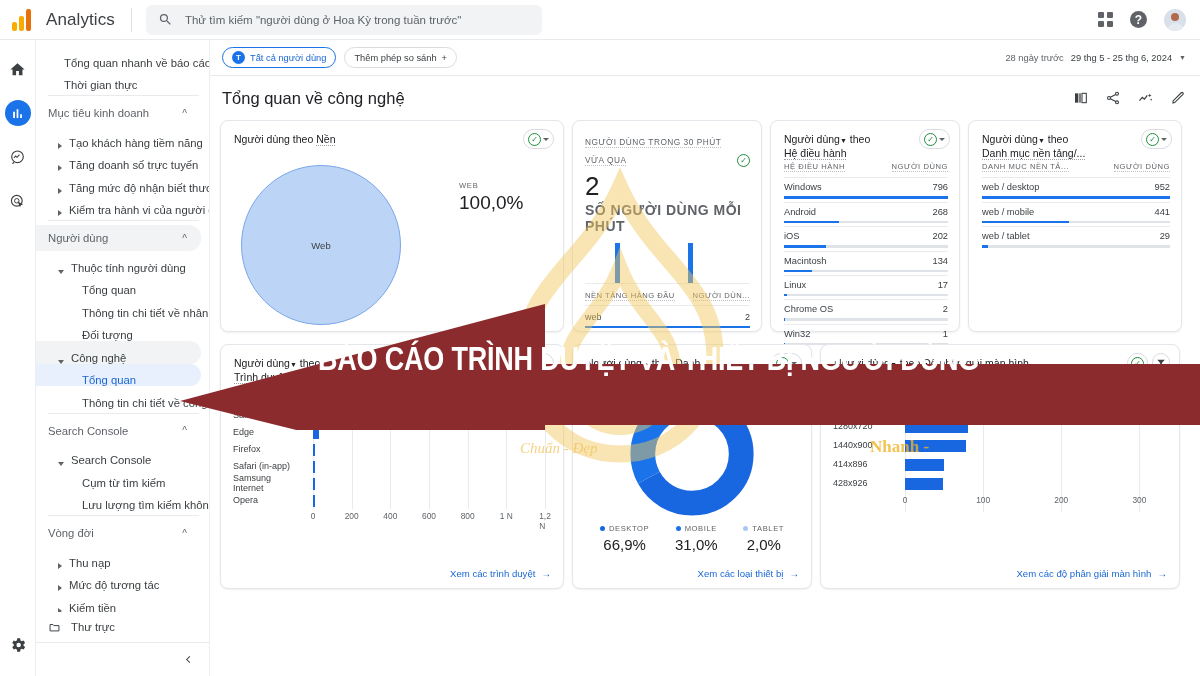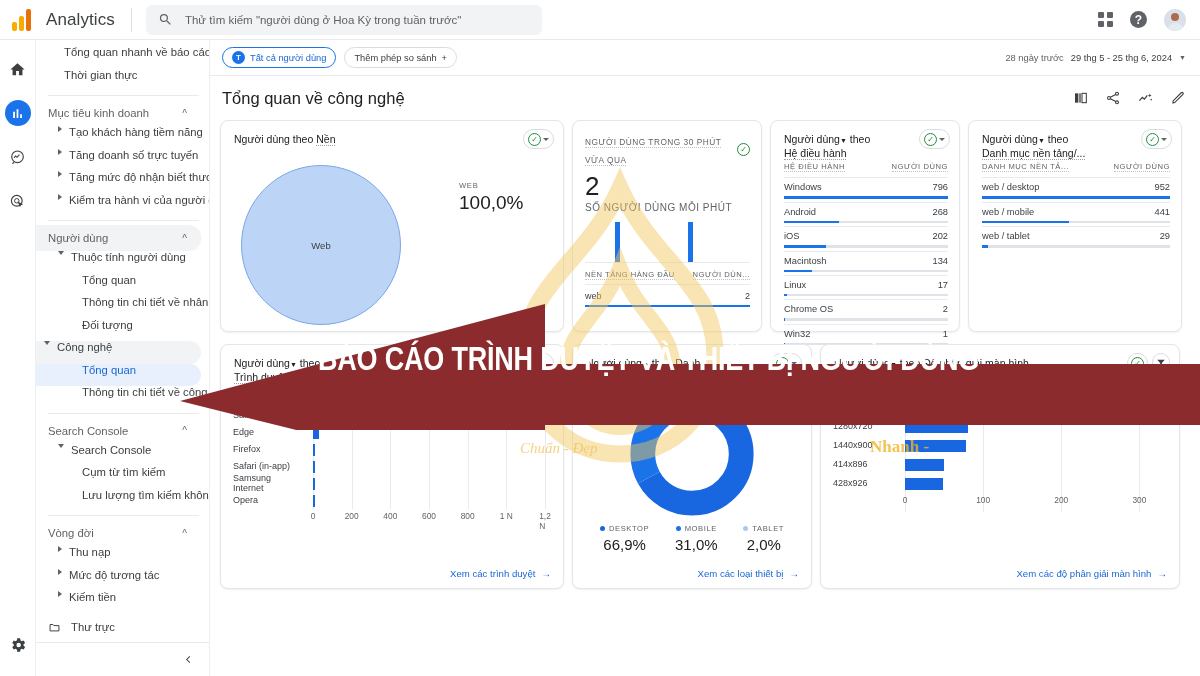--- a/index.html
+++ b/index.html
@@ -51,21 +51,21 @@
   .rail-ic { width: 26px; height: 26px; display: flex; align-items: center; justify-content: center; color: #3c4043; }
   .rail-ic.active { background: #1a73e8; border-radius: 50%; color: #fff; }
   .rail-gear { position: absolute; bottom: 18px; left: 50%; transform: translateX(-50%); color: #3c4043; }
 
   
   .sidebar {
     position: absolute; left: 36px; top: 40px; width: 174px; height: 636px;
     background: #fff; border-right: 1px solid #eceff1; overflow: hidden; z-index: 20;
   }
   .nav-item {
-    height: 22.5px; display: flex; align-items: flex-start; font-size: 11.3px; color: #3c4043;
+    height: 22.5px; display: flex; align-items: flex-end; font-size: 11.3px; color: #3c4043;
     padding-left: 12px; white-space: nowrap; border-radius: 0 12px 12px 0; margin-right: 8px;
   }
   .nav-item.lv0 { padding-left: 12px; }
   .nav-item.lv1 { padding-left: 28px; }
   .nav-item.lv2 { padding-left: 46px; }
   .nav-item.selected { background: #e8f0fe; color: #1967d2; }
   .nav-item.highlight { background: #f1f3f4; }
   .nav-sec {
     height: 26px; display: flex; align-items: center; justify-content: space-between;
     font-size: 11.3px; color: #5f6368; padding: 0 14px 0 12px; margin-right: 8px;
@@ -136,21 +136,21 @@
     background: #bcd4f5; border: 1px solid #7ba7ea; display: flex; align-items: center; justify-content: center;
     font-size: 9.5px; color: #3c4043;
   }
   .plat-legend { position: absolute; left: 238px; top: 32px; }
   .plat-legend .k { font-size: 7.6px; color: #5f6368; letter-spacing: .7px; }
   .plat-legend .v { font-size: 19px; color: #202124; margin-top: 2px; }
 
   
   .rt-title { font-size: 8.3px; color: #5f6368; letter-spacing: .5px; line-height: 1.5; border-bottom: 1px dotted #bdc1c6; display: inline; }
   .rt-big { font-size: 26px; color: #202124; line-height: 1; margin: 6px 0 3px 0; }
-  .rt-sub { font-size: 10px; color: #5f6368; letter-spacing: .5px; }
+  .rt-sub { font-size: 14px; color: #5f6368; letter-spacing: .5px; font-weight: bold; }
   .rt-spark { height: 46px; position: relative; border-bottom: 1px solid #e8eaed; margin-top: 4px; }
   .rt-spark i { position: absolute; bottom: 0; width: 5px; background: #1a73e8; }
   .rt-tblhead { display: flex; justify-content: space-between; font-size: 7.6px; color: #5f6368; letter-spacing: .5px;
                 padding-top: 7px; border-bottom: 1px solid #e8eaed; padding-bottom: 4px; }
   .rt-tblhead span { border-bottom: 1px dotted #bdc1c6; }
   .rt-row { display: flex; justify-content: space-between; font-size: 9px; color: #3c4043; padding-top: 6px; }
   .rt-bar { height: 2px; background: #1a73e8; margin-top: 4px; }
 
   
   .tbl { padding: 0 11px 0 13px; }
@@ -301,21 +301,21 @@
         </div>
       <div class="nav-item lv2">
           <span>Tổng quan</span>
         </div>
       <div class="nav-item lv2">
           <span>Thông tin chi tiết về nhân k...</span>
         </div>
       <div class="nav-item lv2">
           <span>Đối tượng</span>
         </div>
-      <div class="nav-item lv0 highlight" style="padding-left:8px">
+      <div class="nav-item lv0 highlight" style="padding-left:22px">
           <span class="tri-d"></span>
           <span>Công nghệ</span>
         </div>
       <div class="nav-item lv2 selected">
           <span>Tổng quan</span>
         </div>
       <div class="nav-item lv2">
           <span>Thông tin chi tiết về công ...</span>
         </div>
       <div class="nav-div"></div>
@@ -433,21 +433,21 @@
               </div>
             <div class="plat-legend">
               <div class="k">WEB</div>
               <div class="v">100,0%</div>
             </div>
           </div>
         </div>
 
         <div class="card c-realtime">
           <div style="padding:10px 11px 0 12px">
-            <div style="display:flex;align-items:center">
+            <div style="display:flex;align-items:flex-end">
               <div style="flex:1;padding-right:6px"><span class="rt-title">NGƯỜI DÙNG TRONG 30 PHÚT VỪA QUA</span></div>
               <span class="ok-ring" style="margin-top:1px;flex:none">✓</span>
             </div>
             <div class="rt-big">2</div>
             <div class="rt-sub">SỐ NGƯỜI DÙNG MỖI PHÚT</div>
             <div class="rt-spark">
               <i style="left:30px;height:40px"></i>
               <i style="left:103px;height:40px"></i>
             </div>
             <div class="rt-tblhead">

